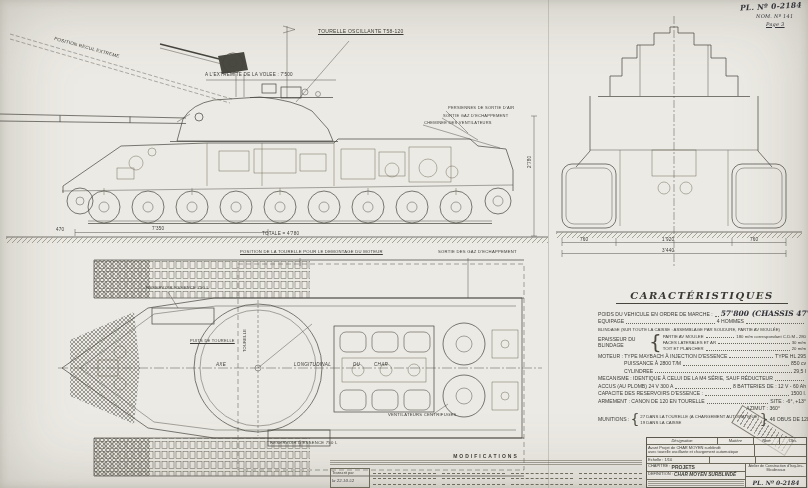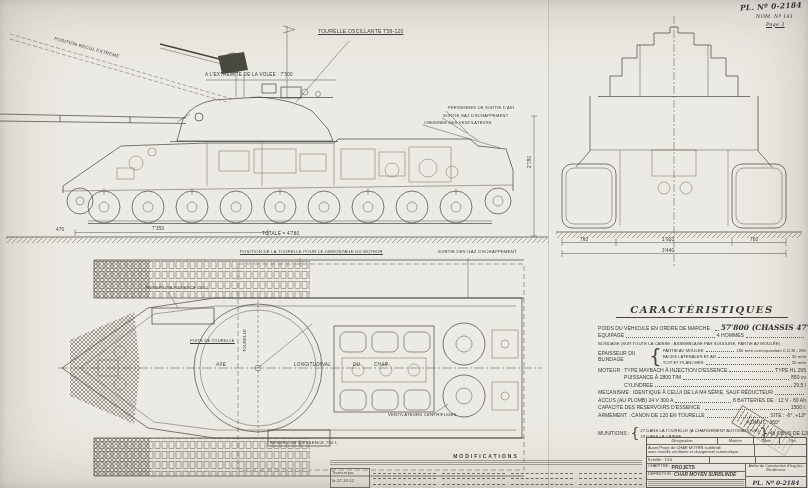--- a/index.html
+++ b/index.html
@@ -8,21 +8,21 @@
     box-shadow:inset 0 0 70px rgba(110,105,90,.32), inset 0 0 8px rgba(120,115,100,.25);
     font-family:"Liberation Sans",sans-serif;color:#3d3c36;}
   svg{position:absolute;left:0;top:0;}
   .lbl{position:absolute;font:400 4.6px/1.15 "Liberation Sans",sans-serif;color:#3d3c36;
     letter-spacing:.25px;white-space:nowrap;text-transform:uppercase;}
   .u{text-decoration:underline;text-underline-offset:1px;}
   .hand{font-family:"DejaVu Serif",serif;font-style:italic;color:#34343b;}
   
   #chars{position:absolute;left:598px;top:291px;width:208px;}
   #chars .ttl{font:italic 700 10px/1 "DejaVu Serif",serif;letter-spacing:1.5px;text-align:center;
-    border-bottom:1px solid #47453e;padding-bottom:2px;margin:14px 18px 6px 18px;color:#3a3933;}
+    border-bottom:1px solid #47453e;padding-bottom:2px;margin:0 18px 6px 18px;color:#3a3933;}
   .crow{display:flex;align-items:flex-end;margin-bottom:1.7px;font-size:5.1px;line-height:1.15;}
   .crow .lab{white-space:nowrap;text-transform:uppercase;}
   .crow .dots{flex:1;border-bottom:1px dotted #6a675c;margin:0 2px 1px 2px;min-width:4px;}
   .crow .val{white-space:nowrap;}
   .bigval{font:italic 700 7.5px/1 "DejaVu Serif",serif;color:#31313a;}
   .brace{font:400 14px/0.85 "DejaVu Sans",sans-serif;color:#4a483f;margin:0 1px;}
   .substack{flex:1;}
   .tiny{font-size:4.3px;line-height:1.25;}
   .ind{margin-left:26px;}
   

